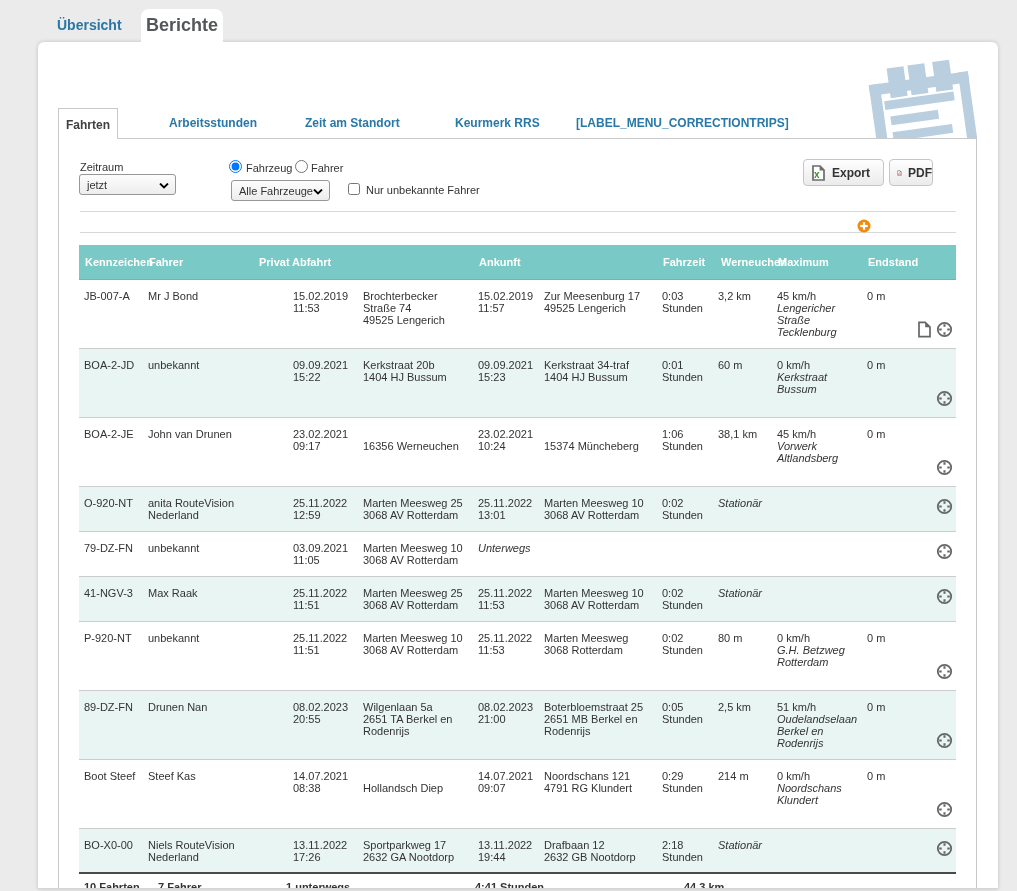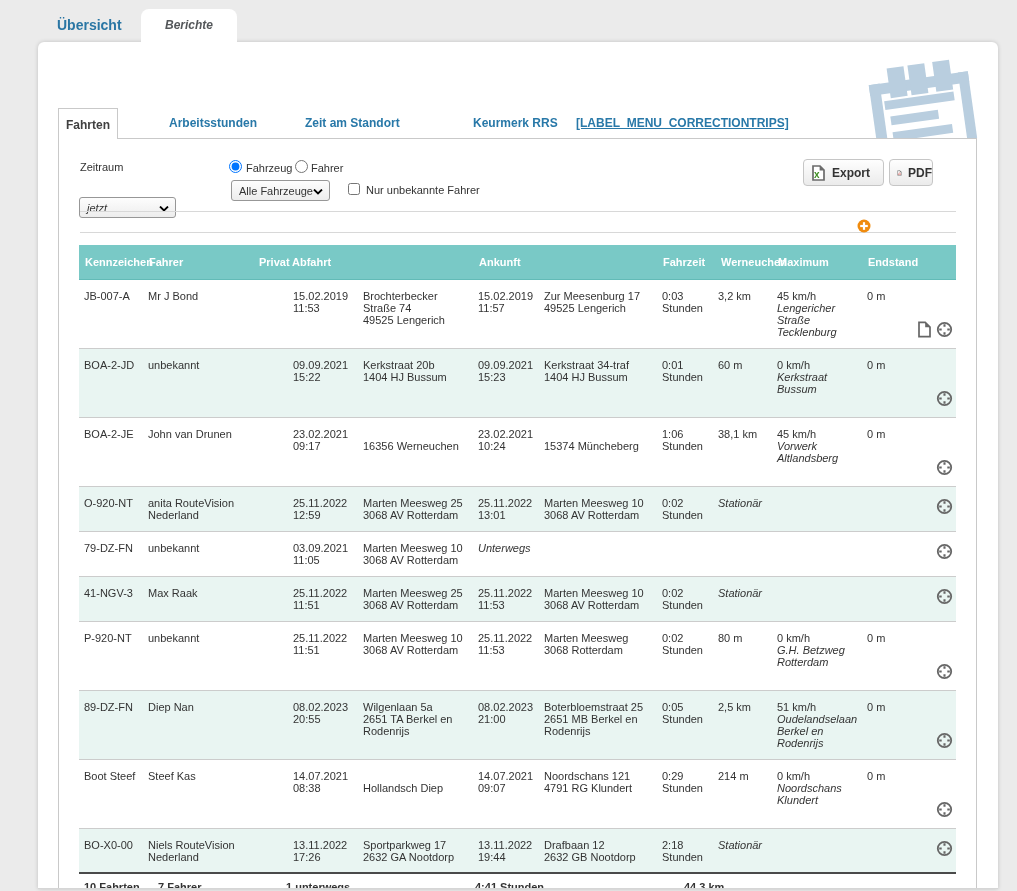--- a/index.html
+++ b/index.html
@@ -1,43 +1,43 @@
 <!DOCTYPE html>
 <html><head>
 <meta charset="utf-8">
 <style>
 * { margin:0; padding:0; box-sizing:border-box; }
 html,body { width:1017px; height:891px; overflow:hidden; background:#ebebeb;
   font-family:"Liberation Sans",sans-serif; font-size:11px; color:#333; }
 .abs { position:absolute; }
 #ub { left:57px; top:17px; font-size:14px; font-weight:bold; color:#2a76a4; }
-#btab { left:141px; top:9px; width:96px; height:34px; background:#fff;
+#btab { left:141px; top:9px; width:82px; height:34px; background:#fff;
   border-radius:8px 8px 0 0; text-align:center; line-height:33px;
-  font-size:12px; font-weight:bold; color:#54575a; z-index:2;font-style:italic; }
+  font-size:18px; font-weight:bold; color:#54575a; z-index:2; }
 #panel { left:38px; top:42px; width:960px; height:847px; background:#fff;
   border-radius:6px 6px 0 0; box-shadow:0 0 4px rgba(0,0,0,0.18); z-index:1;
   border-bottom:1px solid #d6d6d6; overflow:hidden; }
 #clip { left:828px; top:14px; z-index:1; clip-path:inset(0 0 30px 0); }
 #innerbox { left:20px; top:96px; width:919px; height:765px;
   border:1px solid #c9c9c9; background:#fff; z-index:2; }
 #ftab { left:20px; top:66px; width:60px; height:31px; background:#fff;
   border:1px solid #c9c9c9; border-bottom:none; z-index:3; text-align:center;
   padding-top:9px; font-weight:bold; font-size:12px; color:#404040; }
 .tlink { top:74px; font-weight:bold; font-size:12px; color:#2878a8; z-index:3; }
-#tl1 { left:131px; } #tl2 { left:267px; } #tl3 { left:427px;padding-left:8px; } #tl4 { left:538px;text-decoration:underline; }
+#tl1 { left:131px; } #tl2 { left:267px; } #tl3 { left:409px;padding-left:8px; } #tl4 { left:538px; }
 .z { z-index:3; }
 #lzeit { left:42px; top:119px; }
 #rad1 { left:191px; top:118px; width:13px; height:13px; }
 #lrad1 { left:208px; top:120px; }
 #rad2 { left:257px; top:118px; width:13px; height:13px; }
 #lrad2 { left:273px; top:120px; }
 .sel { border:1px solid #979797; border-radius:3px; height:21px;
   background:linear-gradient(#fdfdfd,#ededed); padding:4px 0 0 7px; }
 .sel svg { position:absolute; right:6px; top:8px; }
-#sel1 { left:41px; top:155px; width:97px;font-style:italic; }
+#sel1 { left:41px; top:132px; width:97px; }
 #sel2 { left:193px; top:138px; width:99px; }
 #chk1 { left:310px; top:141px; width:12px; height:12px; }
 #lchk1 { left:328px; top:142px; }
 .btn { top:117px; height:27px; border:1px solid #c6c6c6; border-radius:4px;
   background:linear-gradient(#fefefe,#ebebeb); font-weight:bold; font-size:12px;
   color:#333; display:flex; align-items:center; justify-content:flex-start; gap:6px;
   padding-left:7px; }
 #btnExport { left:765px; width:81px; }
 #btnPdf { left:851px; width:44px; }
 .hr { left:42px; width:876px; height:1px; background:#d8d8d8; }
@@ -272,21 +272,21 @@
           <td>80 m</td>
           <td>0 km/h<br><span class="it">G.H. Betzweg<br>Rotterdam</span></td>
           <td>0 m</td>
           <td class="ic"><svg width="17" height="17" viewBox="0 0 17 17">
               <circle cx="8.5" cy="8.5" r="6.7" fill="none" stroke="#666" stroke-width="1.8"></circle>
               <path d="M8.5 3.2 v2.5 M8.5 13.8 v-2.5 M3.2 8.5 h2.5 M13.8 8.5 h-2.5" stroke="#666" stroke-width="2.1" fill="none"></path>
             </svg></td>
         </tr>
 <tr class="tall alt r">
           <td class="kz" style="height:69px">89-DZ-FN</td>
-          <td>Diep Nan</td>
+          <td>Drunen Nan</td>
           <td></td>
           <td>08.02.2023<br>20:55</td>
           <td>Wilgenlaan 5a<br>2651 TA Berkel en<br>Rodenrijs</td>
           <td>08.02.2023<br>21:00</td>
           <td>Boterbloemstraat 25<br>2651 MB Berkel en<br>Rodenrijs</td>
           <td>0:05<br>Stunden</td>
           <td>2,5 km</td>
           <td>51 km/h<br><span class="it">Oudelandselaan<br>Berkel en<br>Rodenrijs</span></td>
           <td>0 m</td>
           <td class="ic"><svg width="17" height="17" viewBox="0 0 17 17">

